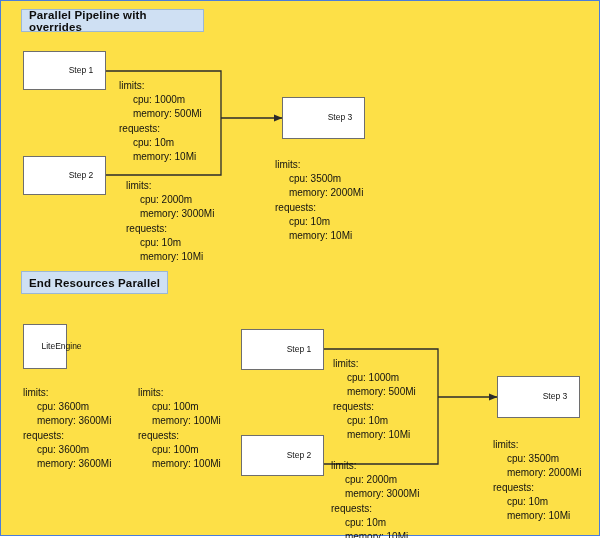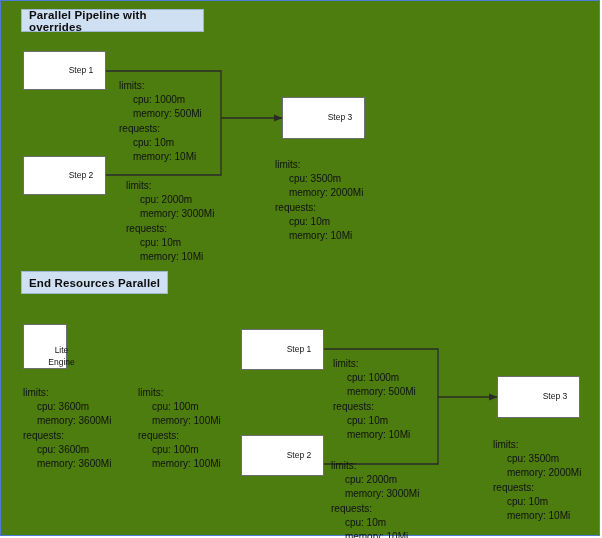--- a/index.html
+++ b/index.html
@@ -1,18 +1,18 @@
 <!DOCTYPE html>
 <html><head>
 <meta charset="utf-8">
 <style>
   html,body{margin:0;padding:0;background:#ffffff;}
   body{width:602px;height:538px;overflow:hidden;
        font-family:"Liberation Sans","DejaVu Sans",sans-serif;}
-  #page{position:relative;width:600px;height:536px;background:#4d7c0f;
+  #page{position:relative;width:600px;height:536px;background:#fde047;
         border:1px solid #4a7ddb;box-sizing:border-box;}
   .canvas{position:absolute;left:0;top:0;width:600px;height:536px;}
   .banner{position:absolute;background:#cfe0f3;border:1px solid #9bb7d4;
           box-sizing:border-box;font-weight:bold;font-size:11.5px;color:#0d0d0d;
           display:flex;align-items:center;padding-left:7px;letter-spacing:.15px;}
   .nodebox{position:absolute;background:#ffffff;border:1px solid #6e6e6e;
            box-sizing:border-box;display:flex;align-items:center;
            justify-content:center;text-align:center;font-size:8.5px;color:#111;
            line-height:1.35;padding-left:33px;}
   .spec{position:absolute;font-size:10px;color:#111;line-height:1.42;
@@ -76,21 +76,21 @@
      cpu: 3500m
      memory: 2000Mi
 requests:
      cpu: 10m
      memory: 10Mi</div>
 
     <div class="banner" style="left:20px;top:270px;width:147px;height:23px;">
       <span>End Resources Parallel</span>
     </div>
 
-    <div class="nodebox" style="left:22px;top:323px;width:44px;height:45px;flex-direction:column;justify-content:flex-end;">
+    <div class="nodebox" style="left:22px;top:323px;width:44px;height:45px;">
       <span>Lite</span>
       <span>Engine</span>
     </div>
 
     <div class="spec" style="left:22px;top:385px;">limits:
      cpu: 3600m
      memory: 3600Mi
 requests:
      cpu: 3600m
      memory: 3600Mi</div>

